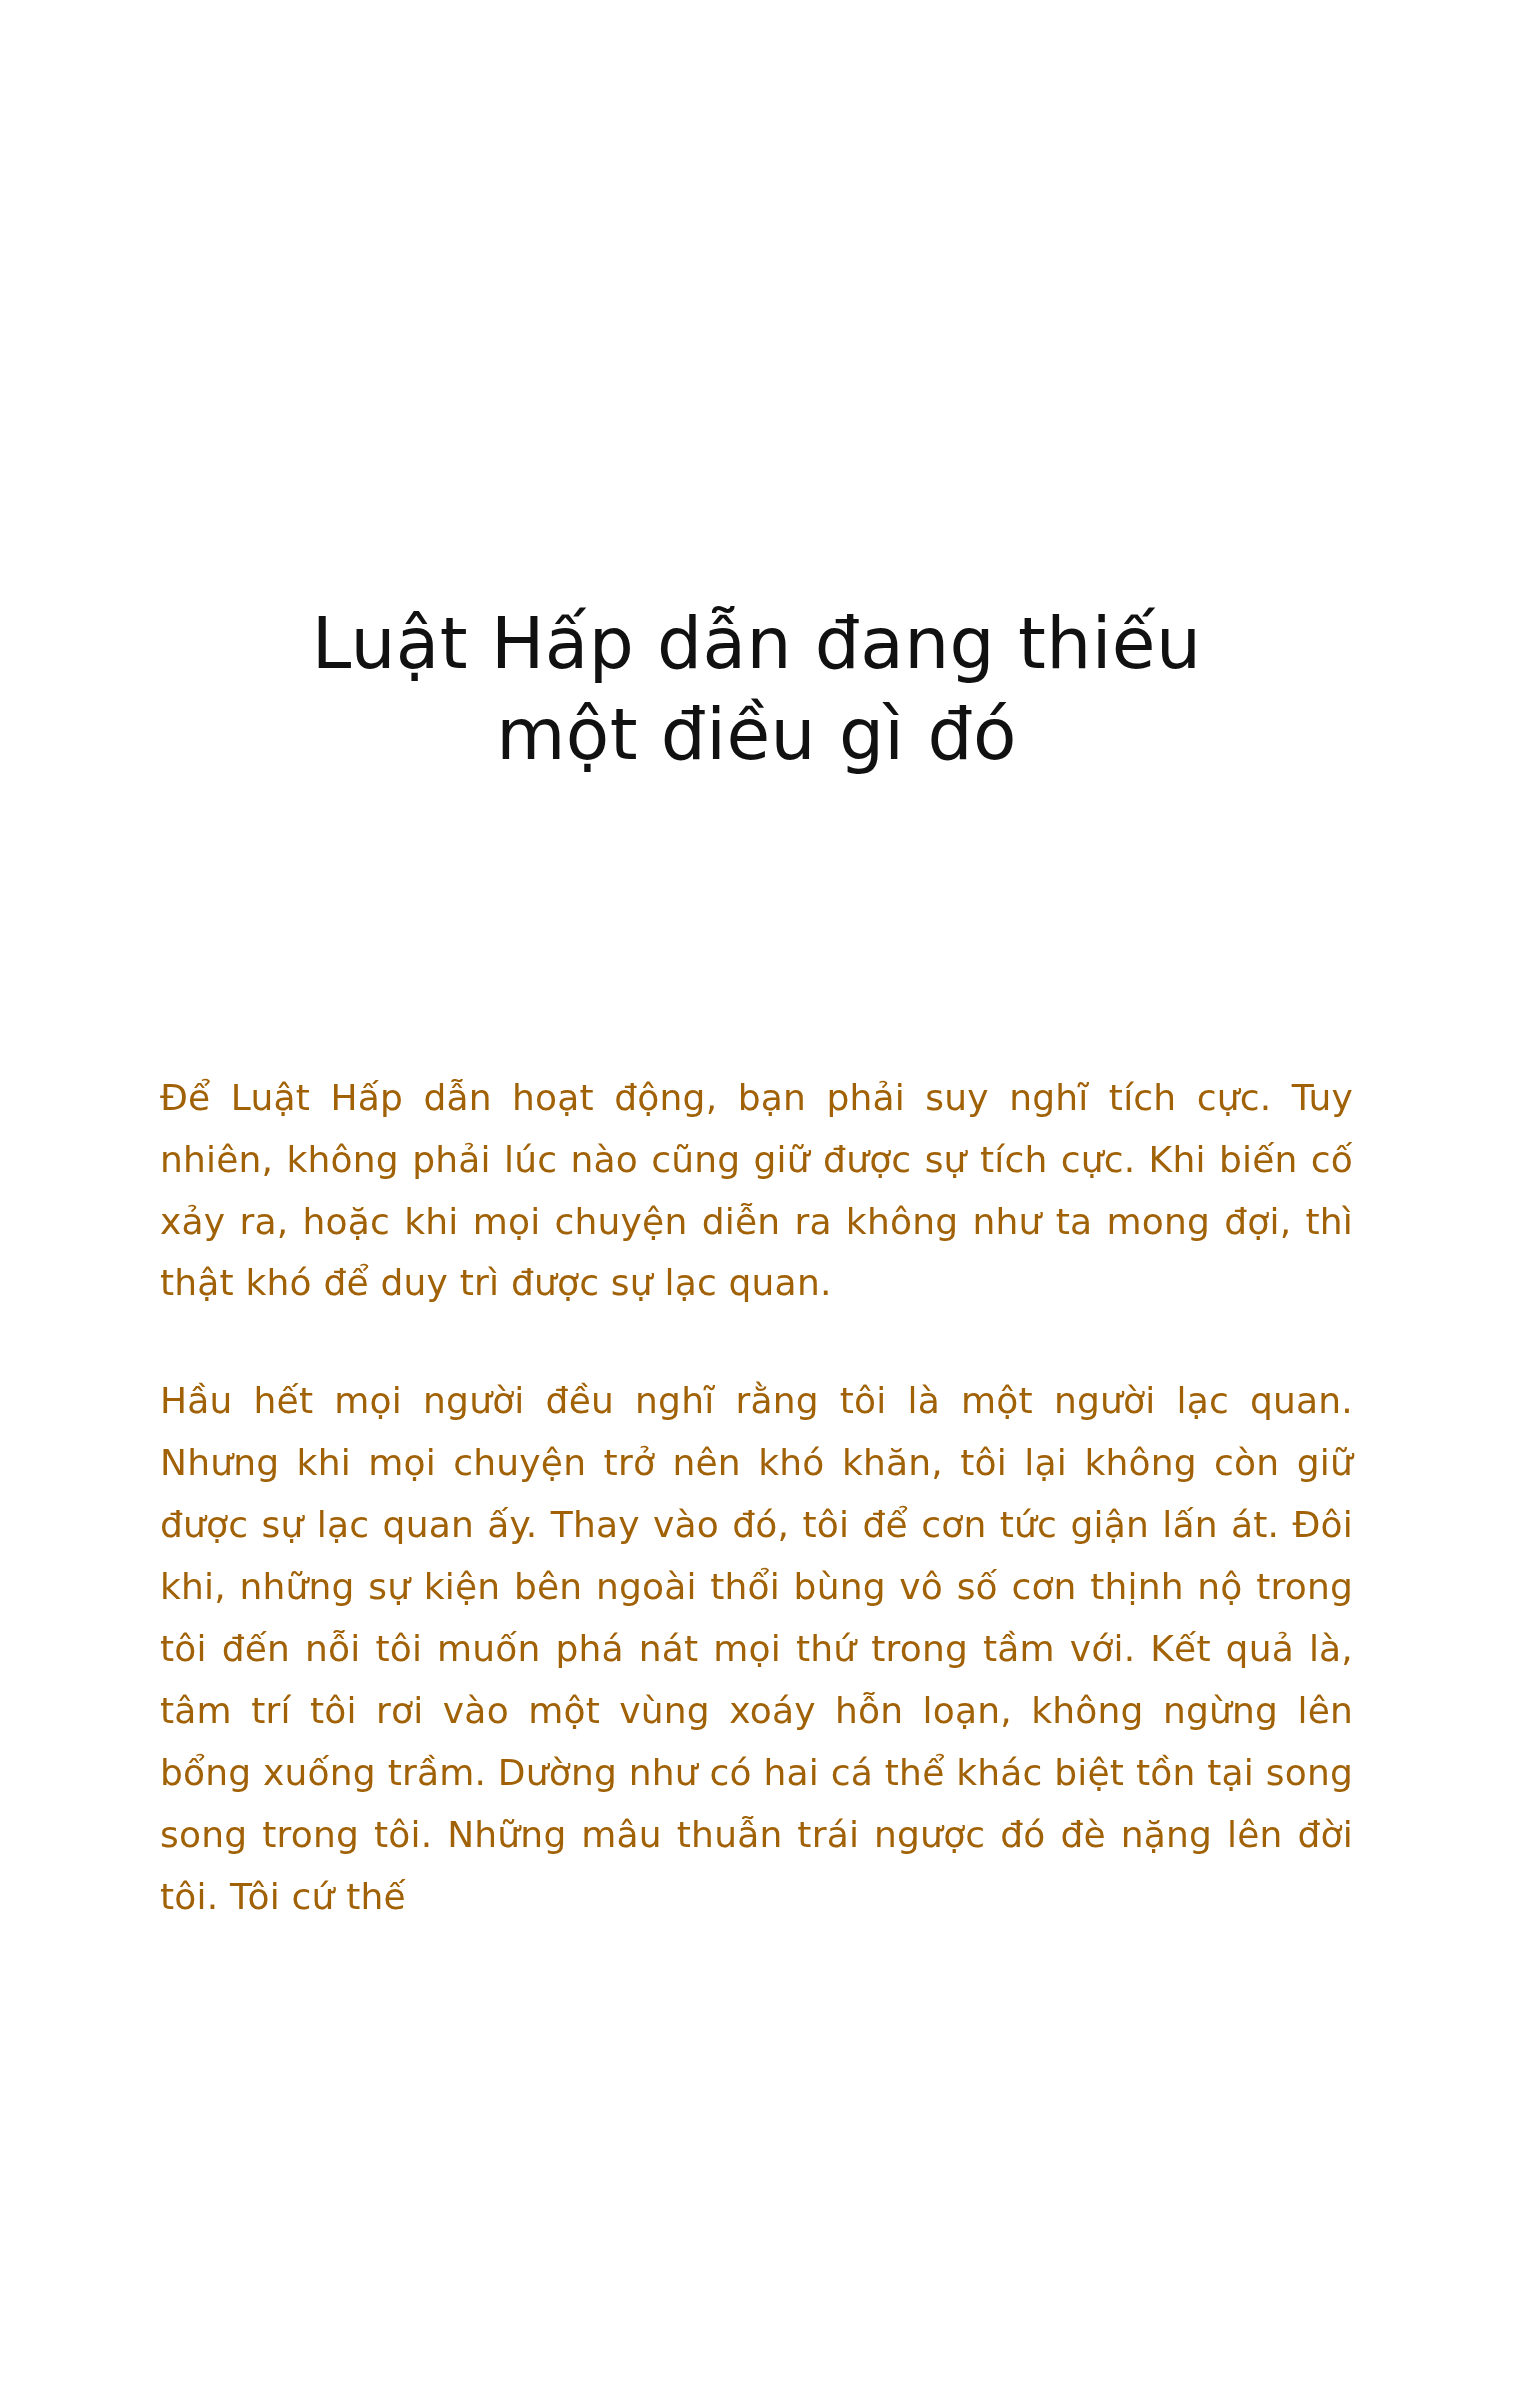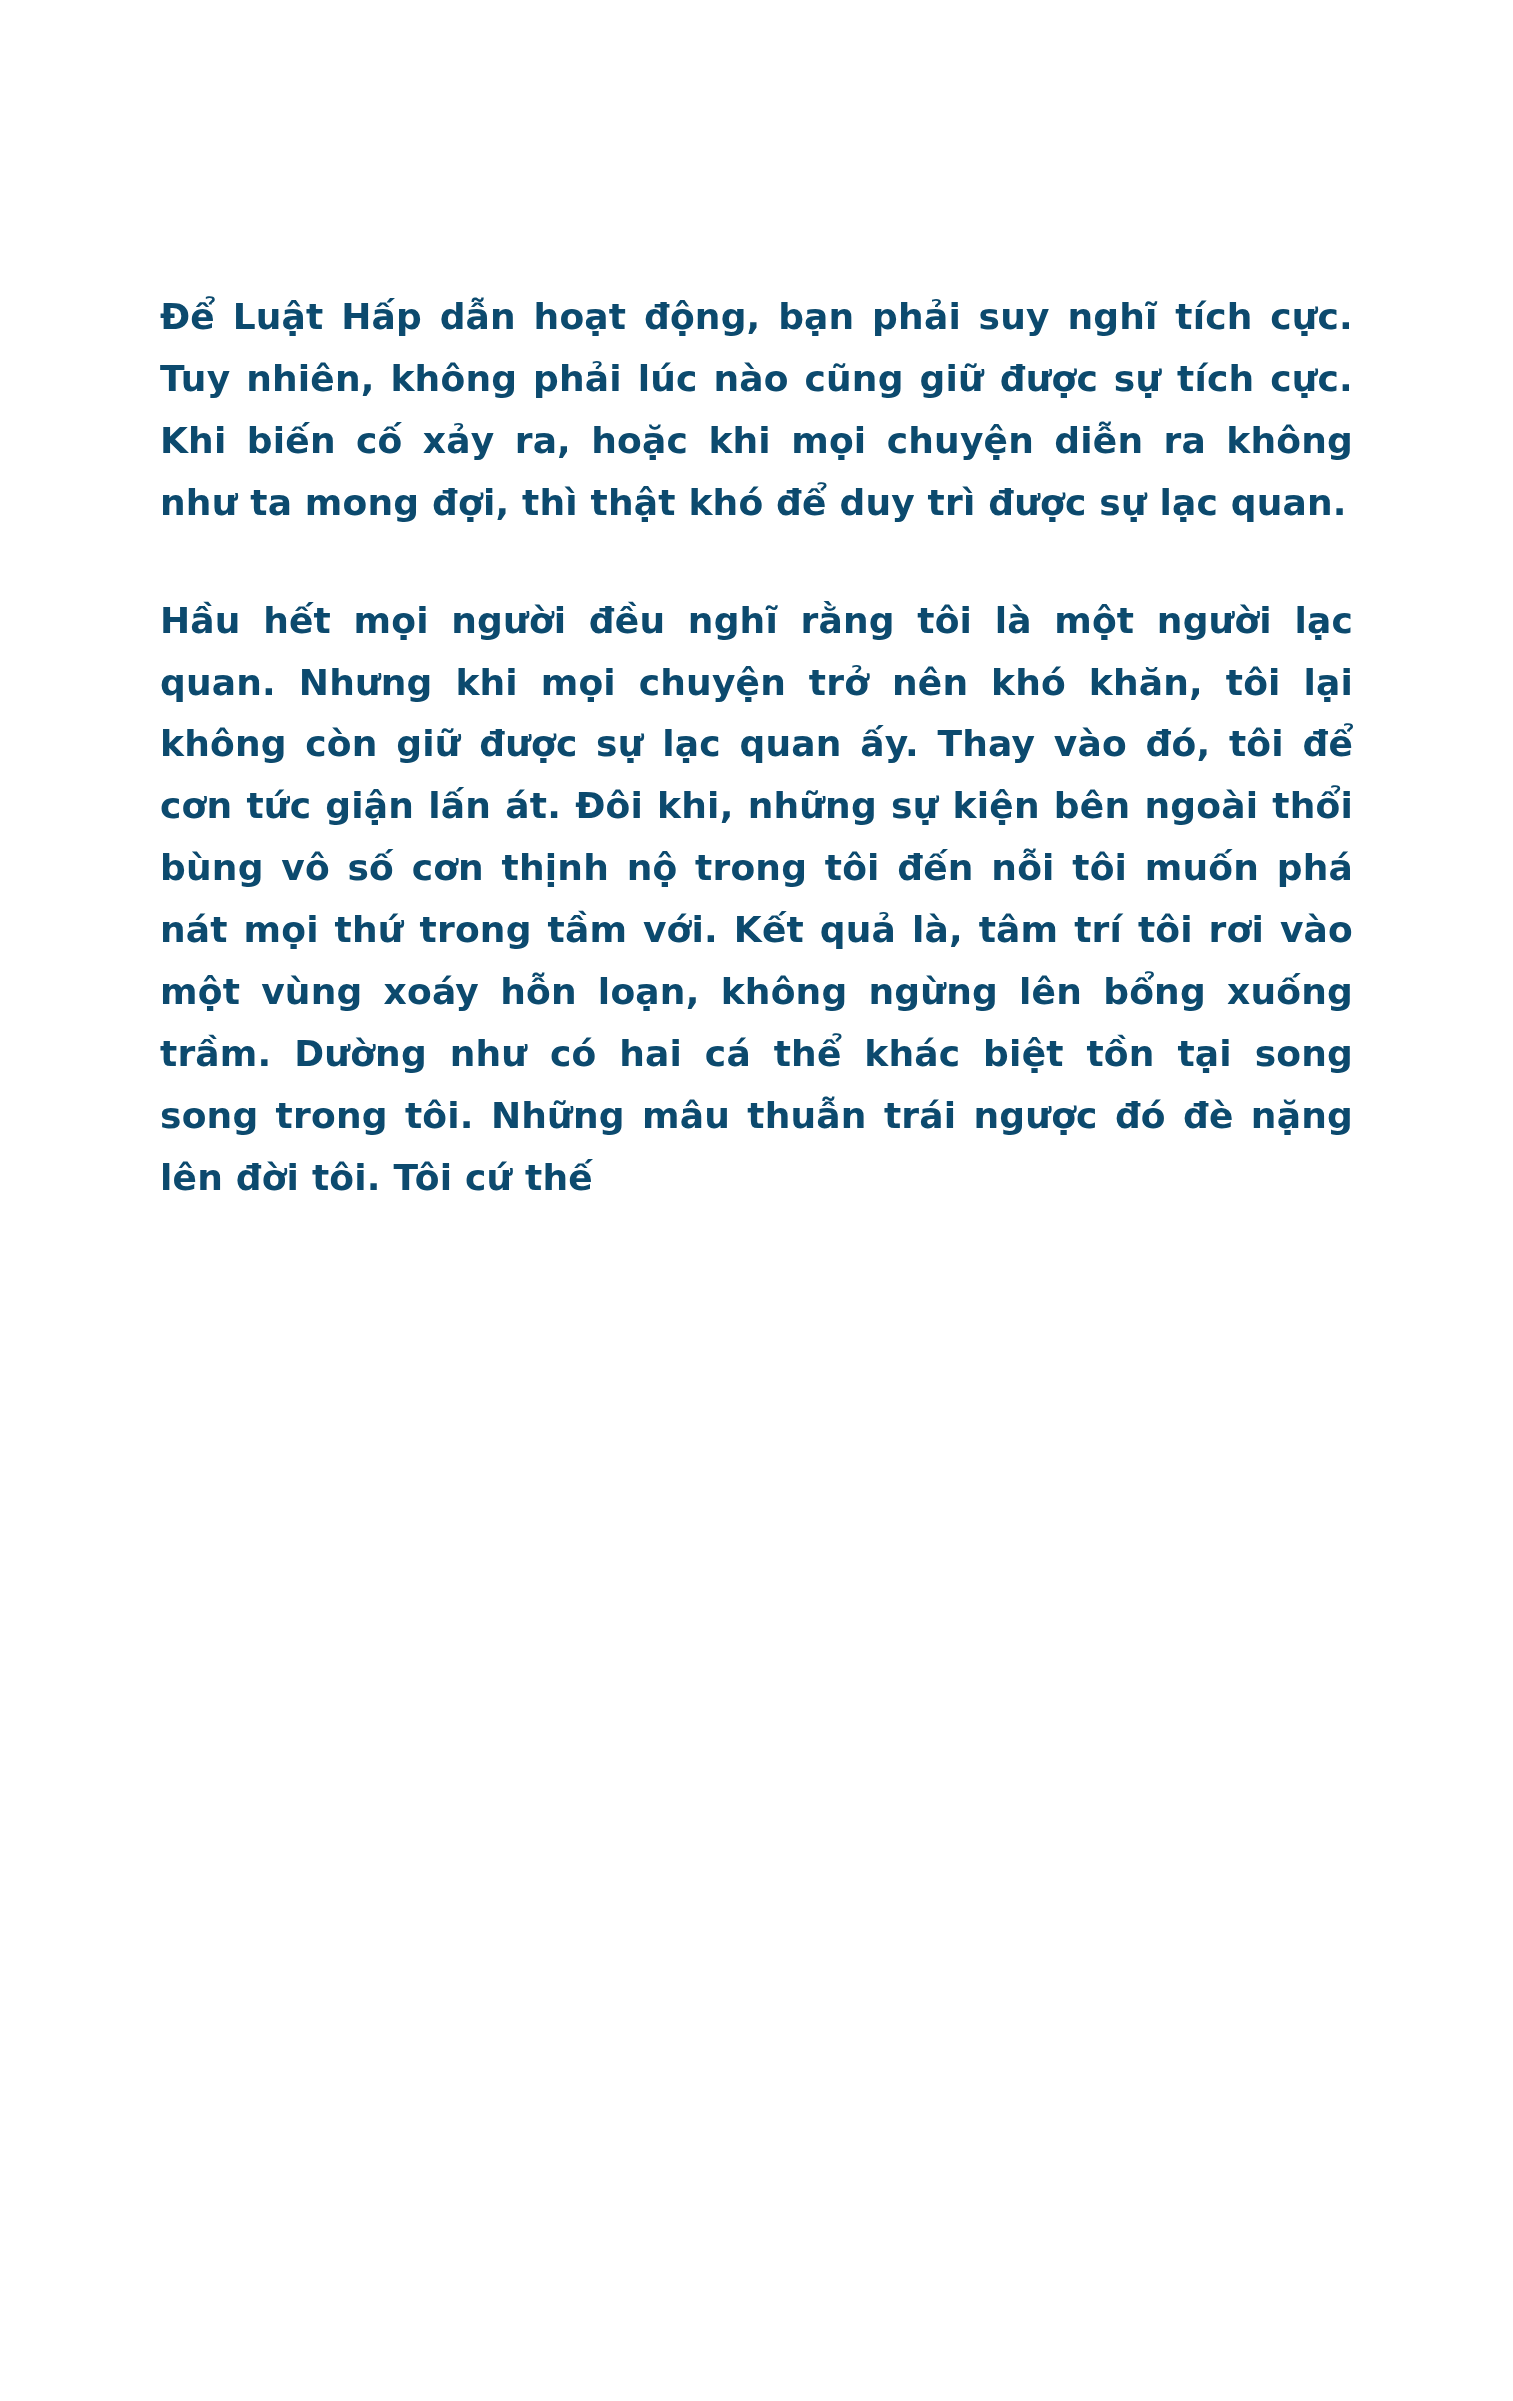--- a/index.html
+++ b/index.html
@@ -36,33 +36,36 @@
   }
   .body-block {
     margin-top: 286px;
   }
   .para {
     font-size: 36px;
     line-height: 1.72;
     letter-spacing: 0.2px;
     text-align: justify;
     text-justify: inter-word;
-    color: #0c4a6e;
+    color: #a16207;
     margin: 0 0 56px 0;
-    font-weight: bold;
   }
   .para:last-child {
     margin-bottom: 0;
   }
 </style>
 </head>
 <body>
 
 <div class="page">
 
+  <div class="title-block">
+    <div class="title-line">Luật Hấp dẫn đang thiếu</div>
+    <div class="title-line">một điều gì đó</div>
+  </div>
 
   <div class="body-block">
     <p class="para">Để Luật Hấp dẫn hoạt động, bạn phải suy nghĩ tích cực. Tuy nhiên, không phải lúc nào cũng giữ được sự tích cực. Khi biến cố xảy ra, hoặc khi mọi chuyện diễn ra không như ta mong đợi, thì thật khó để duy trì được sự lạc quan.</p>
     <p class="para">Hầu hết mọi người đều nghĩ rằng tôi là một người lạc quan. Nhưng khi mọi chuyện trở nên khó khăn, tôi lại không còn giữ được sự lạc quan ấy. Thay vào đó, tôi để cơn tức giận lấn át. Đôi khi, những sự kiện bên ngoài thổi bùng vô số cơn thịnh nộ trong tôi đến nỗi tôi muốn phá nát mọi thứ trong tầm với. Kết quả là, tâm trí tôi rơi vào một vùng xoáy hỗn loạn, không ngừng lên bổng xuống trầm. Dường như có hai cá thể khác biệt tồn tại song song trong tôi. Những mâu thuẫn trái ngược đó đè nặng lên đời tôi. Tôi cứ thế</p>
   </div>
 
 </div>
 
 
 </body></html>

